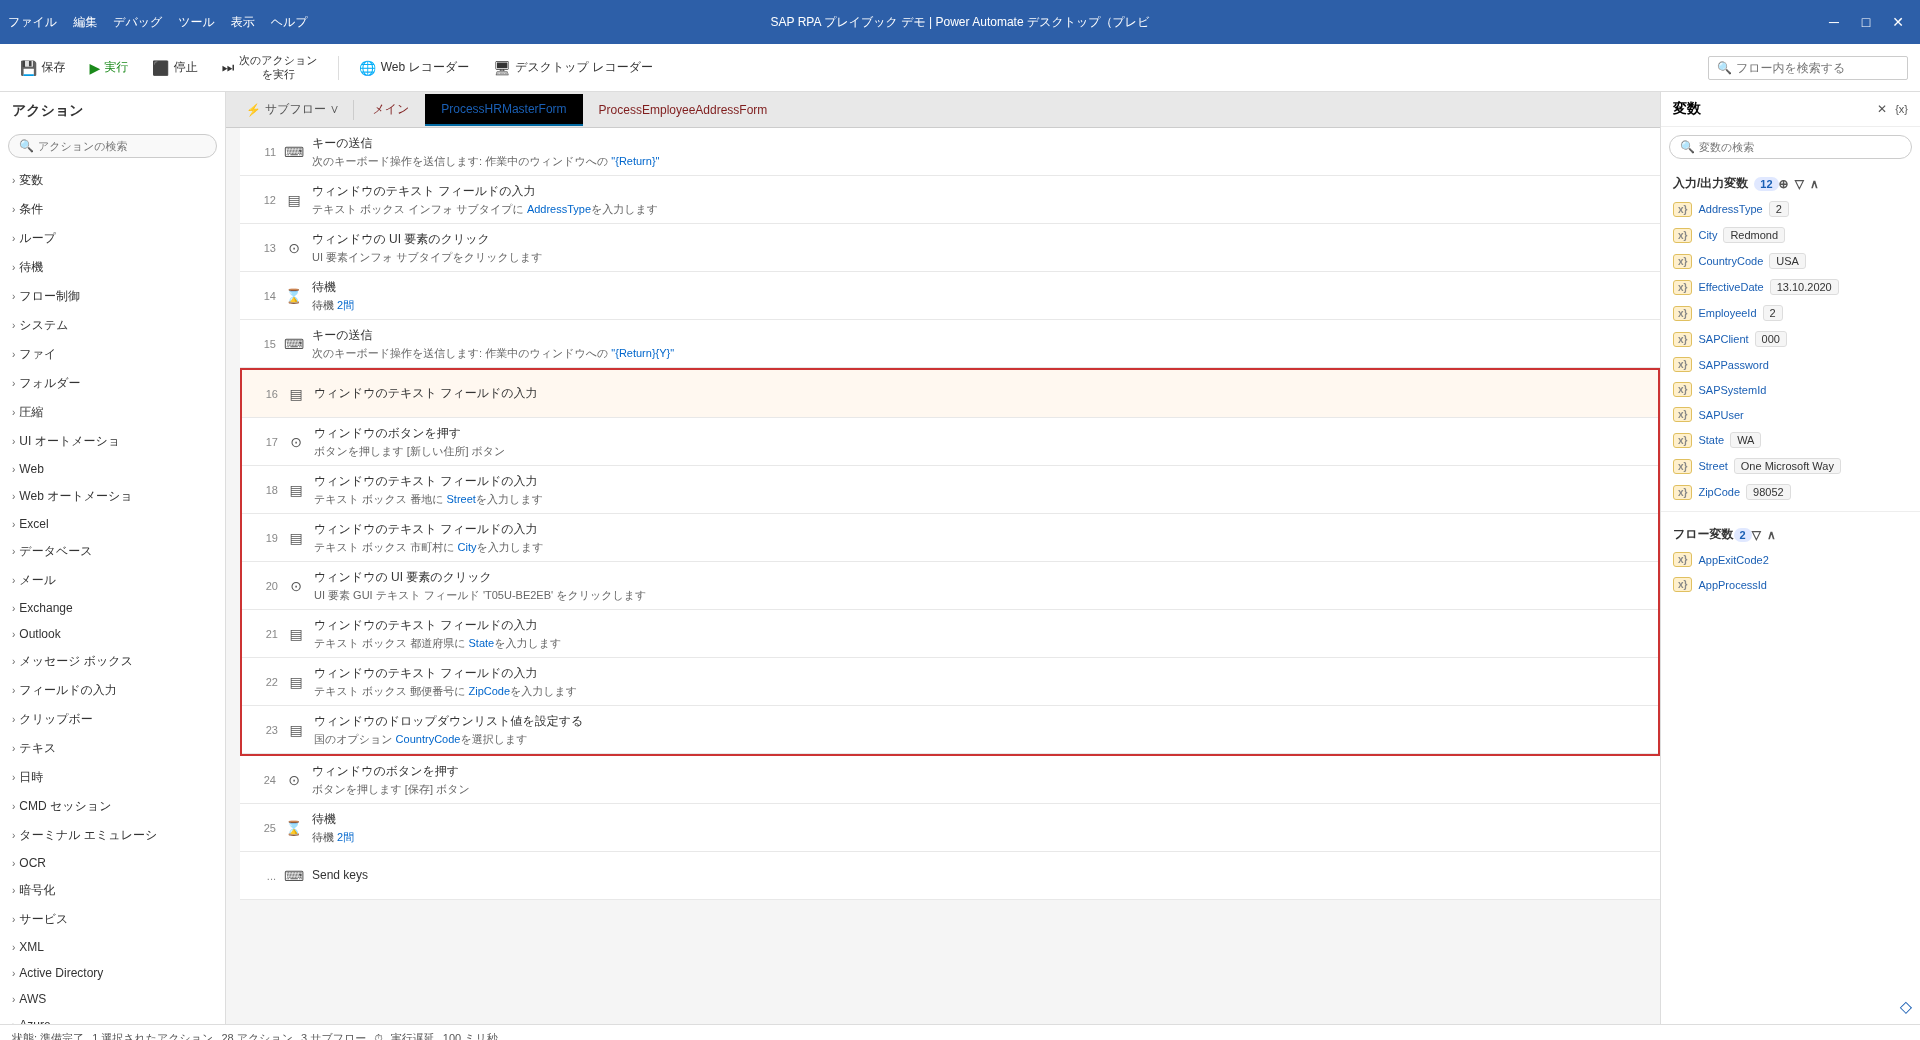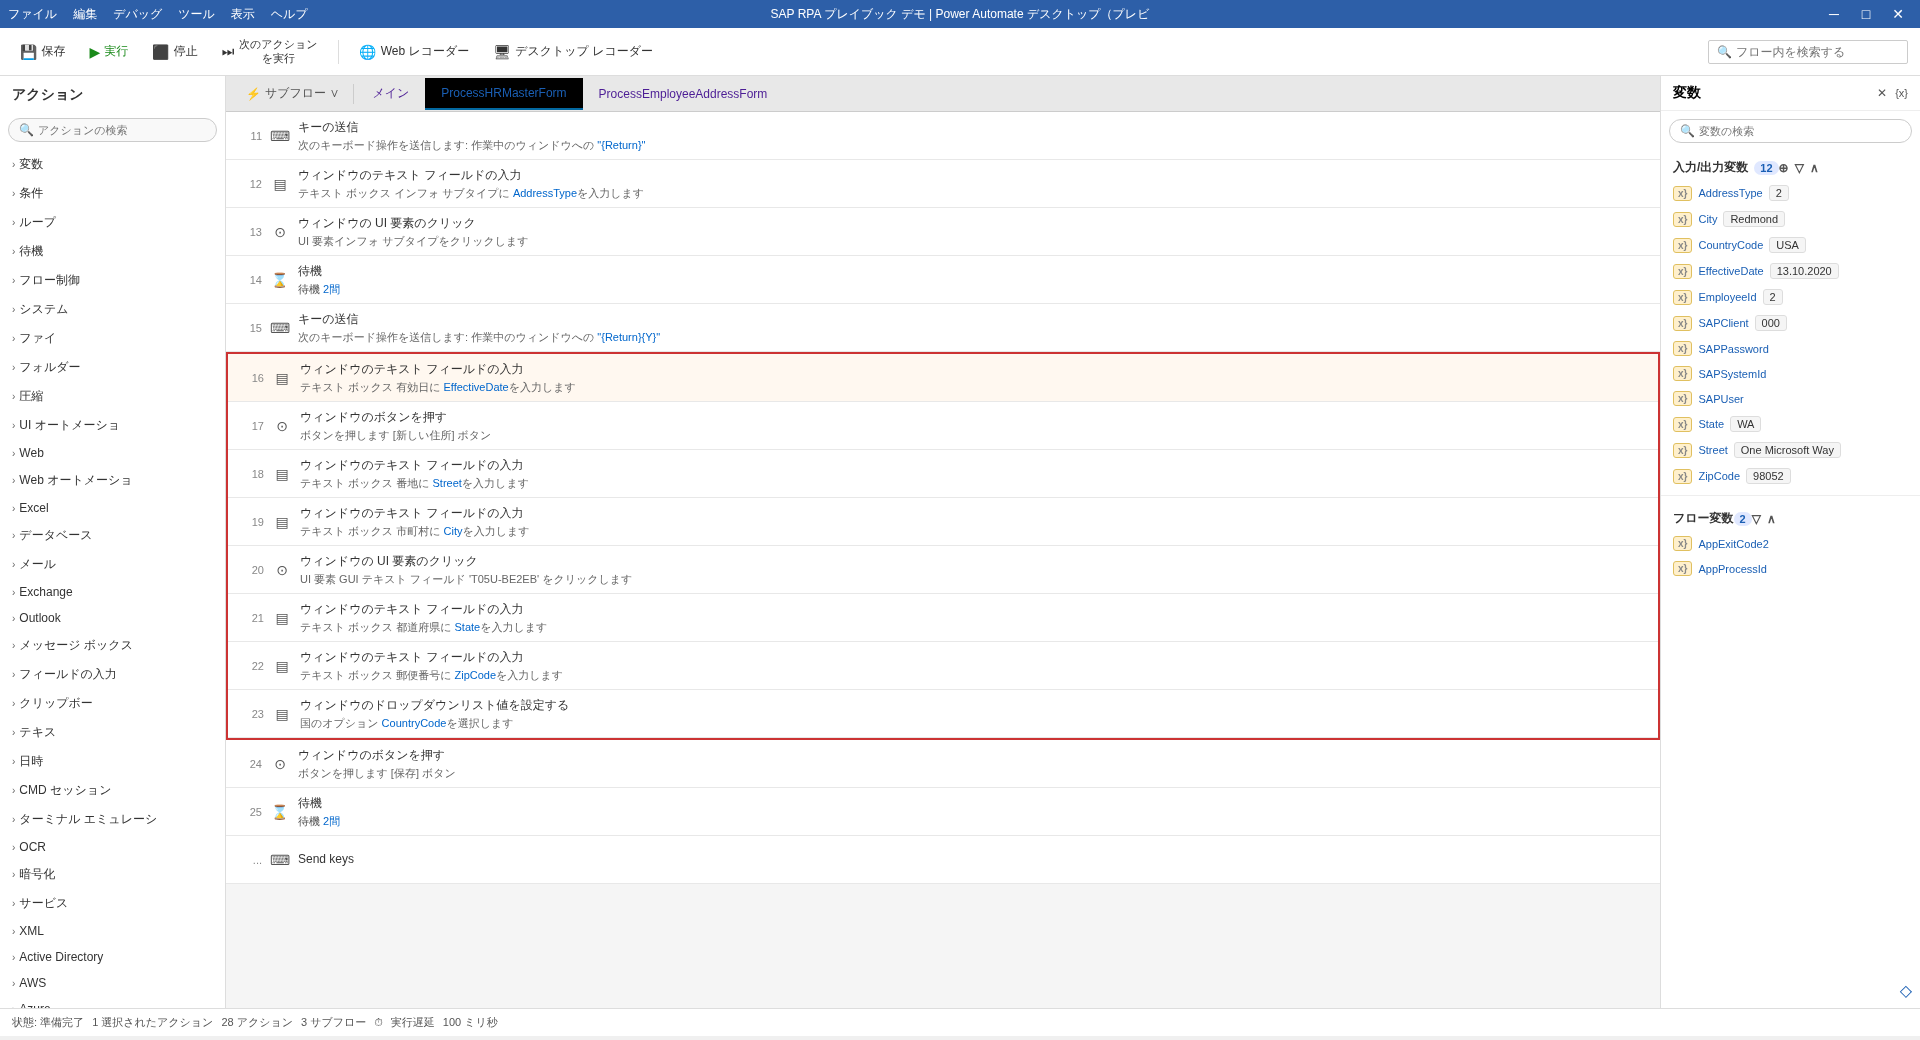--- a/index.html
+++ b/index.html
@@ -1,20 +1,20 @@
 <!DOCTYPE html>
 <html><head>
   <meta charset="utf-8">
   <style>
     * { box-sizing: border-box; margin: 0; padding: 0; }
     body { font-family: 'Segoe UI', sans-serif; font-size: 12px; background: #f0f0f0; overflow: hidden; height: 1040px; width: 1920px; }
 
     
     #titlebar {
-      height: 28px;
+      height: 44px;
       background: #2d5fa8;
       display: flex;
       align-items: center;
       justify-content: space-between;
       padding: 0 8px;
       color: white;
       font-size: 12px;
     }
     #titlebar .menu-items { display: flex; gap: 16px; font-size: 12px; }
     #titlebar .title { position: absolute; left: 50%; transform: translateX(-50%); font-size: 12px; }
@@ -127,36 +127,37 @@
       border: none;
       background: transparent;
       cursor: pointer;
       font-size: 12px;
       color: #555;
     }
     .flow-tab {
       padding: 8px 16px;
       cursor: pointer;
       font-size: 12px;
-      color: #4c1d95;
+      color: #7f1d1d;
       border-bottom: 2px solid transparent;
       background: transparent;
       border: none;
     }
     .flow-tab.active {
       background: #000000;
       color: #1a5fb4;
       border-bottom: 2px solid #0369a1;
     }
     .flow-tab-divider { width: 1px; height: 20px; background: #ccc; margin: 0 2px; }
 
     .flow-content {
       flex: 1;
       overflow-y: auto;
       padding: 0;
+      margin-left: 14px;
     }
 
     
     .action-row {
       display: flex;
       align-items: center;
       padding: 6px 12px;
       border-bottom: 1px solid #e8e8e8;
       background: white;
       min-height: 48px;
@@ -518,21 +519,20 @@
       <div class="row-title">キーの送信</div>
       <div class="row-desc"><span>次のキーボード操作を送信します: 作業中のウィンドウへの </span><a class="blue-link">"{Return}{Y}"</a><span></span></div>
     </div>
   </div>
         <div style="border: 2px solid rgb(204, 51, 51); margin: 0px;">
           <div class="action-row" style="background: rgb(255, 248, 240);">
     <span class="row-number">16</span>
     <span class="row-icon">▤</span>
     <div class="row-content">
       <div class="row-title">ウィンドウのテキスト フィールドの入力</div>
-      <div class="row-desc"><span>テキスト ボックス 有効日に </span><a class="blue-link">EffectiveDate</a><span>を入力します</span></div>
     </div>
   </div>
           <div class="action-row">
     <span class="row-number">17</span>
     <span class="row-icon">⊙</span>
     <div class="row-content">
       <div class="row-title">ウィンドウのボタンを押す</div>
       <div class="row-desc"><span>ボタンを押します [新しい住所] ボタン</span></div>
     </div>
   </div>

